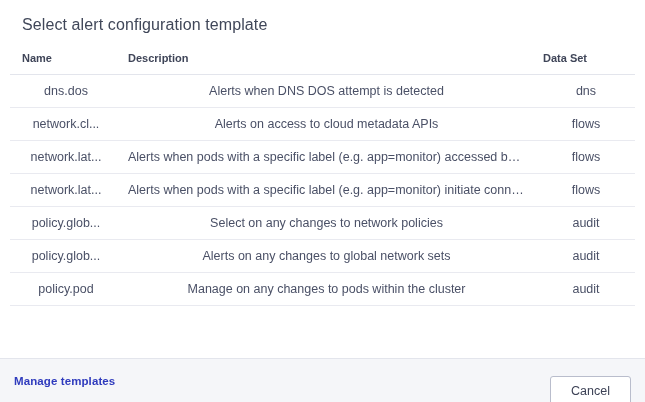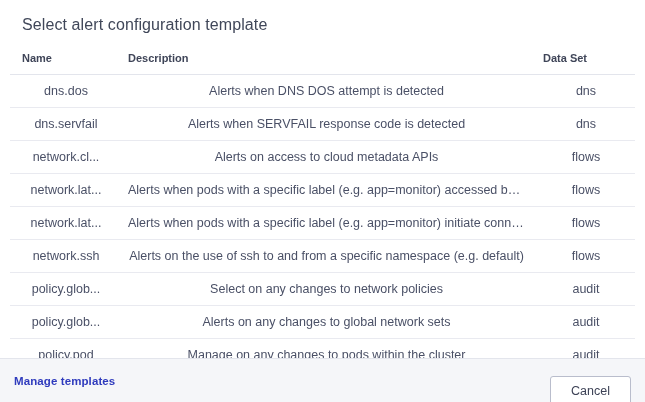--- a/index.html
+++ b/index.html
@@ -113,42 +113,32 @@
           <th class="col-dataset">Data Set</th>
         </tr>
       </thead>
       <tbody>
         <tr>
           <td class="col-name">dns.dos</td>
           <td class="col-desc">Alerts when DNS DOS attempt is detected</td>
           <td class="col-dataset">dns</td>
         </tr>
         <tr>
-          <td class="col-name">dns.servfail</td>
-          <td class="col-desc">Alerts when SERVFAIL response code is detected</td>
-          <td class="col-dataset">dns</td>
-        </tr>
-        <tr>
           <td class="col-name">network.cl...</td>
           <td class="col-desc">Alerts on access to cloud metadata APIs</td>
           <td class="col-dataset">flows</td>
         </tr>
         <tr>
           <td class="col-name">network.lat...</td>
           <td class="col-desc">Alerts when pods with a specific label (e.g. app=monitor) accessed by other workloads wit...</td>
           <td class="col-dataset">flows</td>
         </tr>
         <tr>
           <td class="col-name">network.lat...</td>
           <td class="col-desc">Alerts when pods with a specific label (e.g. app=monitor) initiate connections to other wor...</td>
-          <td class="col-dataset">flows</td>
-        </tr>
-        <tr>
-          <td class="col-name">network.ssh</td>
-          <td class="col-desc">Alerts on the use of ssh to and from a specific namespace (e.g. default)</td>
           <td class="col-dataset">flows</td>
         </tr>
         <tr>
           <td class="col-name">policy.glob...</td>
           <td class="col-desc">Select on any changes to network policies</td>
           <td class="col-dataset">audit</td>
         </tr>
         <tr>
           <td class="col-name">policy.glob...</td>
           <td class="col-desc">Alerts on any changes to global network sets</td>

